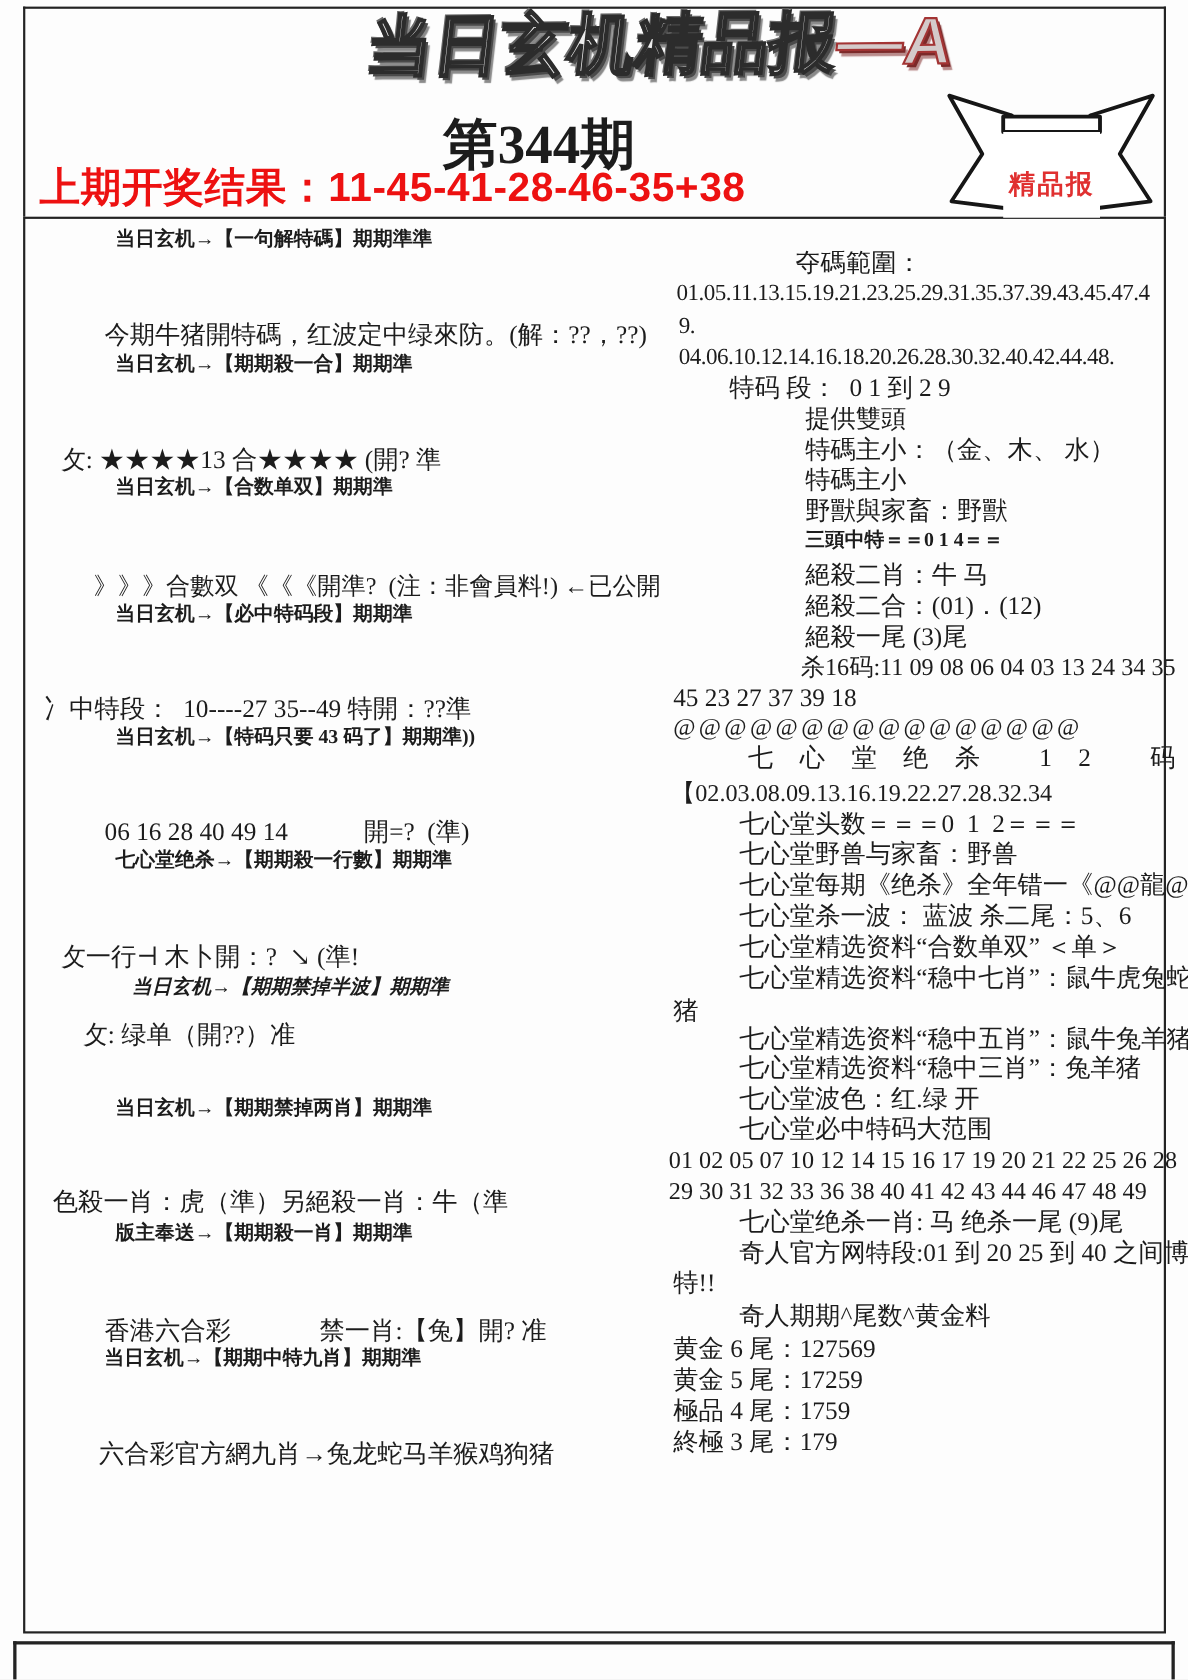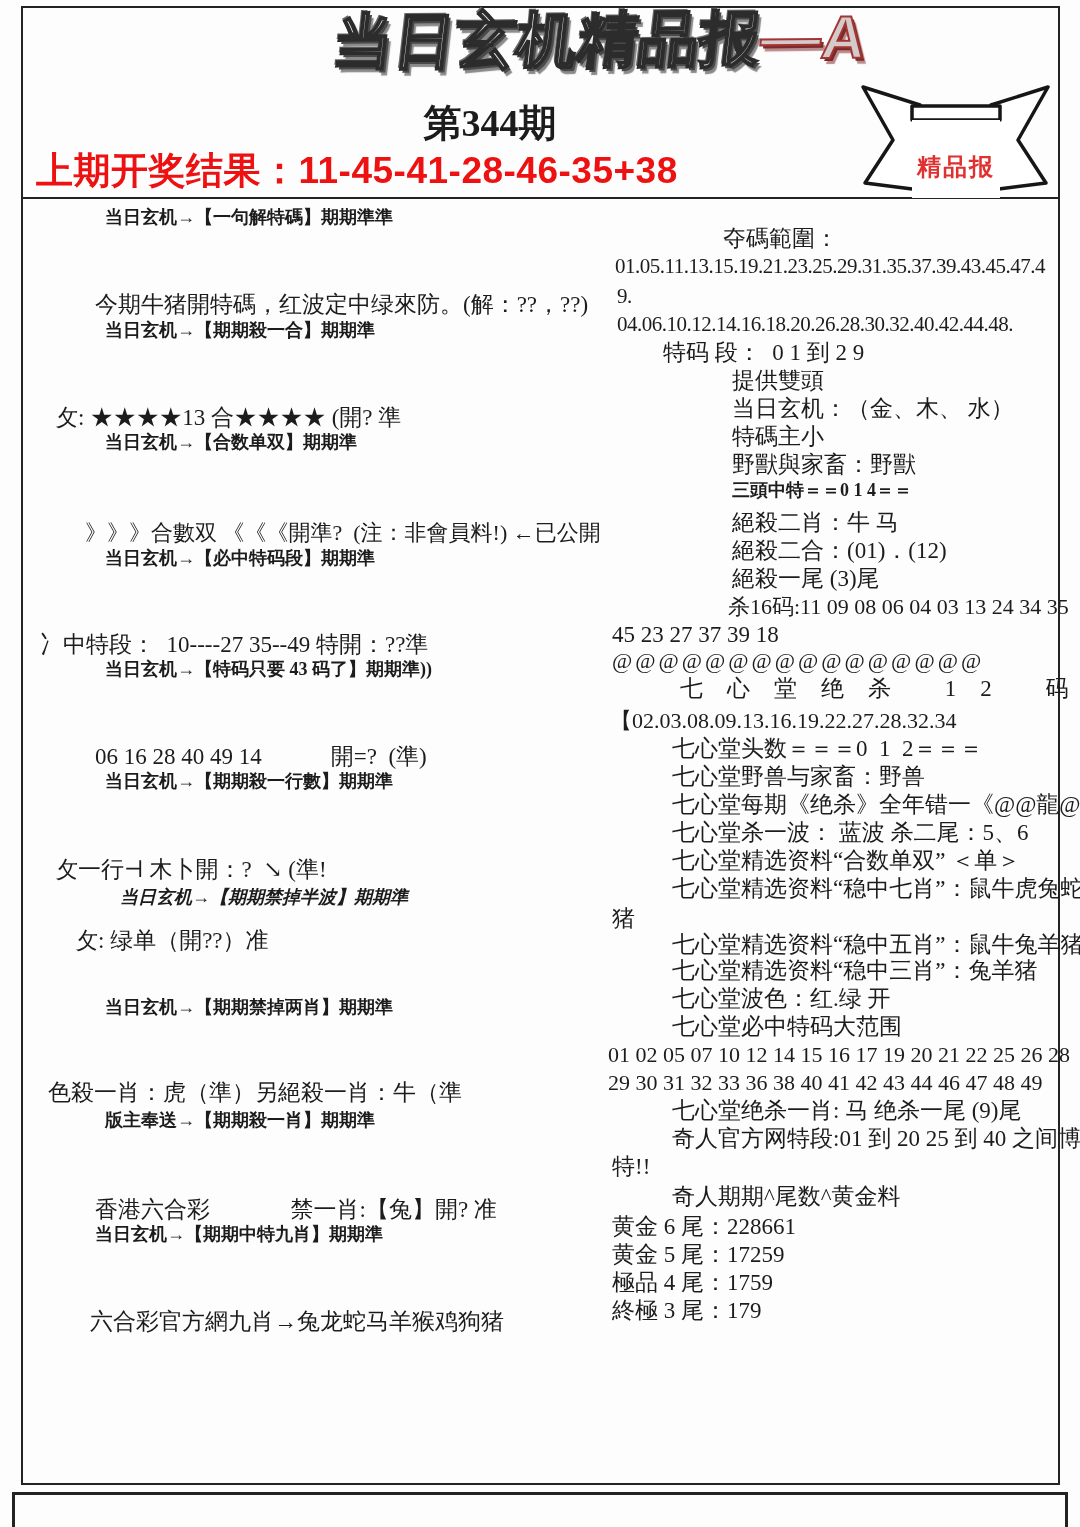--- a/index.html
+++ b/index.html
@@ -20,21 +20,21 @@
   .title3d{
     position:absolute;left:290px;top:0px;width:620px;text-align:center;
     font-family:"Liberation Sans","DejaVu Sans",sans-serif;
     font-size:60px;font-weight:700;letter-spacing:1px;
     transform:skewX(-7deg) rotate(-0.5deg);
     color:#ececec;
     -webkit-text-stroke:2px #2c2c2c;
     text-shadow:3px 3px 0 #4a4a4a,5px 6px 1px #8a8a8a,-2px -2px 0 #6a6a6a;
   }
   .title3d .suffix{color:#d4caca;-webkit-text-stroke:2px #a33434;text-shadow:3px 3px 0 #7c2a2a,5px 6px 1px #b98b8b;}
-  .issue{position:absolute;left:360px;top:98px;width:260px;text-align:center;font-size:38px;font-weight:700;}
+  .issue{position:absolute;left:360px;top:98px;width:260px;text-align:center;font-size:50px;font-weight:700;}
   .lastres{
     position:absolute;left:36px;top:146px;
     font-family:"Liberation Sans","DejaVu Sans",sans-serif;
     font-size:37px;font-weight:700;color:#ed1111;letter-spacing:0.5px;white-space:pre;
   }
   .ribbon{position:absolute;left:853px;top:80px;width:205px;height:130px;z-index:5;}
   .ribbon text{font-family:"Liberation Serif","DejaVu Serif",serif;}
 </style>
 </head>
 <body>
@@ -70,38 +70,38 @@
   <div class="tl lb" style="top:207px;left:105px;">当日玄机→【一句解特碼】期期準準</div>
   <div class="tl" style="top:292px;left:95px;">今期牛猪開特碼，红波定中绿來防。(解：??，??)</div>
   <div class="tl lb" style="top:320px;left:105px;">当日玄机→【期期殺一合】期期準</div>
   <div class="tl" style="top:405px;left:55px;">攵: ★★★★13 合★★★★ (開? 準</div>
   <div class="tl lb" style="top:432px;left:105px;">当日玄机→【合数单双】期期準</div>
   <div class="tl sm22" style="top:520px;left:85px;">》》》合數双 《《《開準?  (注：非會員料!) ←已公開</div>
   <div class="tl lb" style="top:548px;left:105px;">当日玄机→【必中特码段】期期準</div>
   <div class="tl" style="top:632px;left:40px;">冫中特段：  10----27 35--49 特開：??準</div>
   <div class="tl lb" style="top:659px;left:105px;">当日玄机→【特码只要 43 码了】期期準))</div>
   <div class="tl" style="top:744px;left:95px;">06 16 28 40 49 14            開=?  (準)</div>
-  <div class="tl lb" style="top:771px;left:105px;">当日玄机→【期期殺一行數】期期準</div>
+  <div class="tl lb" style="top:771px;left:105px;">七心堂绝杀→【期期殺一行數】期期準</div>
   <div class="tl" style="top:857px;left:55px;">攵一行⊣ 木卜開：?  ↘ (準!</div>
   <div class="tl lb" style="top:887px;left:120px;font-style:italic;">当日玄机→【期期禁掉半波】期期準</div>
   <div class="tl" style="top:928px;left:55px;margin-left:20px;">攵: 绿单（開??）准</div>
   <div class="tl lb" style="top:997px;left:105px;">当日玄机→【期期禁掉两肖】期期準</div>
   <div class="tl" style="top:1080px;left:48px;">色殺一肖：虎（準）另絕殺一肖：牛（準</div>
   <div class="tl lb" style="top:1110px;left:105px;">版主奉送→【期期殺一肖】期期準</div>
   <div class="tl" style="top:1197px;left:95px;">香港六合彩              禁一肖:【兔】開? 准</div>
   <div class="tl lb" style="top:1224px;left:95px;">当日玄机→【期期中特九肖】期期準</div>
   <div class="tl" style="top:1309px;left:90px;">六合彩官方網九肖→兔龙蛇马羊猴鸡狗猪</div>
 
   <div class="tl" style="top:226px;left:723px;">夺碼範圍：</div>
   <div class="tl sm21" style="top:254px;left:615px;">01.05.11.13.15.19.21.23.25.29.31.35.37.39.43.45.47.4</div>
   <div class="tl sm21" style="top:284px;left:617px;">9.</div>
   <div class="tl sm21" style="top:312px;left:617px;">04.06.10.12.14.16.18.20.26.28.30.32.40.42.44.48.</div>
   <div class="tl" style="top:340px;left:663px;">特码 段：  0 1 到 2 9</div>
   <div class="tl" style="top:368px;left:732px;">提供雙頭</div>
-  <div class="tl" style="top:396px;left:732px;">当日玄机：（金、木、 水）</div>
+  <div class="tl" style="top:396px;left:732px;">特碼主小：（金、木、 水）</div>
   <div class="tl" style="top:424px;left:732px;">特碼主小</div>
   <div class="tl" style="top:452px;left:732px;">野獸與家畜：野獸</div>
   <div class="tl lb" style="top:480px;left:732px;">三頭中特＝＝0 1 4＝＝</div>
   <div class="tl" style="top:510px;left:732px;">絕殺二肖：牛 马</div>
   <div class="tl" style="top:538px;left:732px;">絕殺二合：(01)．(12)</div>
   <div class="tl" style="top:566px;left:732px;">絕殺一尾 (3)尾</div>
   <div class="tl sm22" style="top:594px;left:728px;text-align:center;">杀16码:11 09 08 06 04 03 13 24 34 35</div>
   <div class="tl" style="top:622px;left:612px;">45 23 27 37 39 18</div>
   <div class="tl ats" style="top:648px;left:612px;">@@@@@@@@@@@@@@@@</div>
   <div class="tl sp" style="top:676px;left:680px;">七心堂绝杀 12 码</div>
@@ -116,18 +116,18 @@
   <div class="tl" style="top:932px;left:672px;">七心堂精选资料“稳中五肖”：鼠牛兔羊猪</div>
   <div class="tl" style="top:958px;left:672px;">七心堂精选资料“稳中三肖”：兔羊猪</div>
   <div class="tl" style="top:986px;left:672px;">七心堂波色：红.绿 开</div>
   <div class="tl" style="top:1014px;left:672px;">七心堂必中特码大范围</div>
   <div class="tl sm22" style="top:1042px;left:608px;">01 02 05 07 10 12 14 15 16 17 19 20 21 22 25 26 28</div>
   <div class="tl sm22" style="top:1070px;left:608px;">29 30 31 32 33 36 38 40 41 42 43 44 46 47 48 49</div>
   <div class="tl" style="top:1098px;left:672px;">七心堂绝杀一肖: 马 绝杀一尾 (9)尾</div>
   <div class="tl" style="top:1126px;left:672px;">奇人官方网特段:01 到 20 25 到 40 之间博</div>
   <div class="tl" style="top:1154px;left:612px;">特!!</div>
   <div class="tl" style="top:1184px;left:672px;">奇人期期^尾数^黄金料</div>
-  <div class="tl" style="top:1214px;left:612px;">黄金 6 尾：228661</div>
+  <div class="tl" style="top:1214px;left:612px;">黄金 6 尾：127569</div>
   <div class="tl" style="top:1242px;left:612px;">黄金 5 尾：17259</div>
   <div class="tl" style="top:1270px;left:612px;">極品 4 尾：1759</div>
   <div class="tl" style="top:1298px;left:612px;">終極 3 尾：179</div>
 
 </div>
 
 </body></html>

